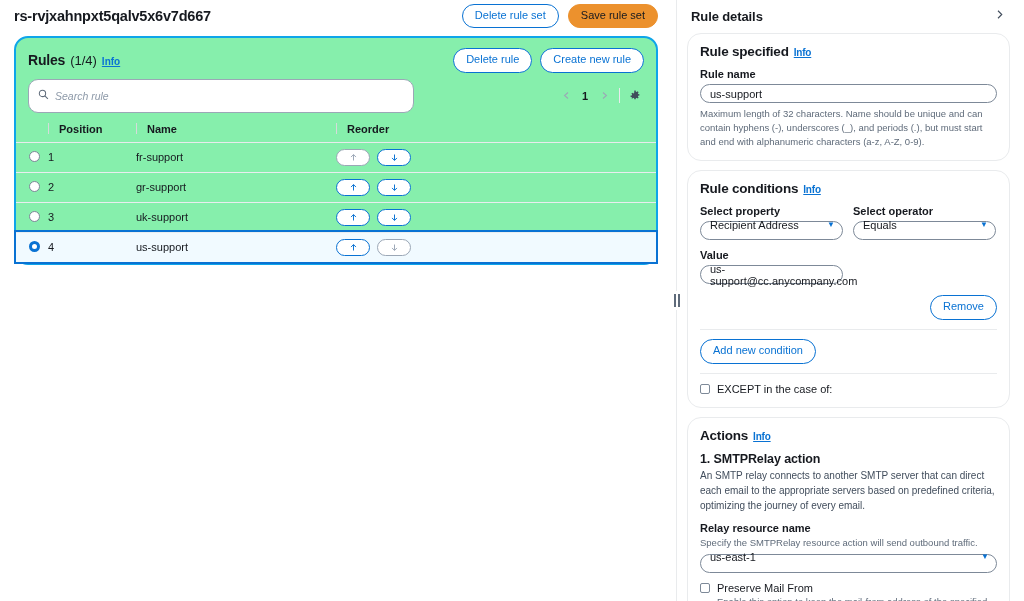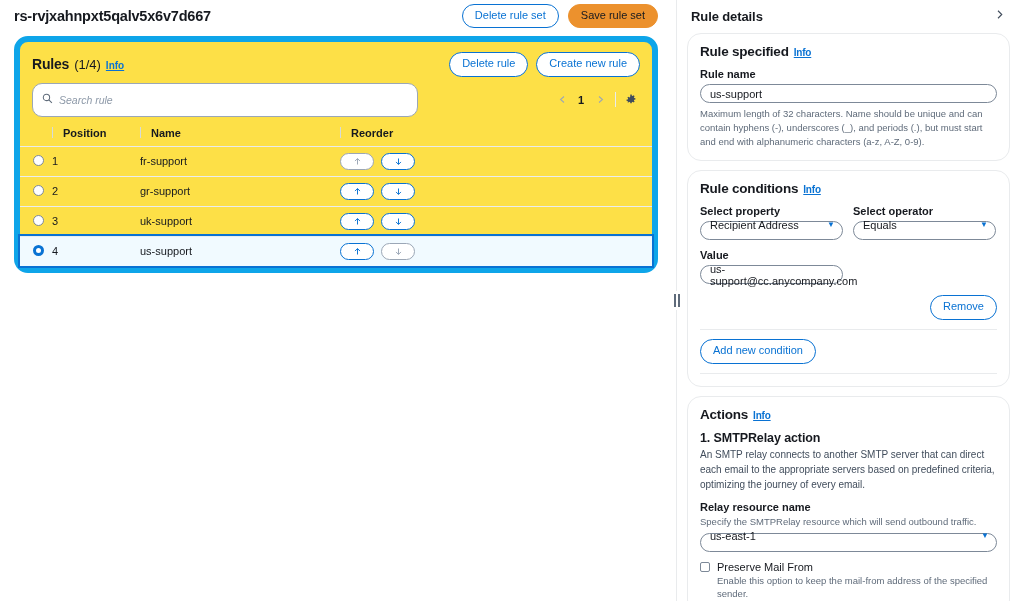--- a/index.html
+++ b/index.html
@@ -43,21 +43,21 @@
     font-family: "Liberation Sans", sans-serif;
     font-size: 11px; font-weight: normal;
     border-radius: 14px; padding: 4px 12px 5px;
     cursor: pointer; white-space: nowrap; line-height: 1.25;
   }
   .btn-normal { background: #ffffff; border: 1px solid #0972d3; color: #0972d3; }
   .btn-primary { background: #ec912d; border: 1px solid #ec912d; color: #16191f; }
 
   
   .card {
-    border: 6px solid #0ea5e9; border-radius: 14px; background: #fde047;
+    border: 2px solid #0ea5e9; border-radius: 14px; background: #86efac;
   }
   .rules-card { margin-top: 8px; }
 
   .rules-head {
     display: flex; align-items: center; justify-content: space-between;
     padding: 10px 12px 4px 12px;
   }
   .rules-head-left { display: flex; align-items: baseline; gap: 5px; }
   .rules-title { font-size: 14px; font-weight: bold; letter-spacing: -0.2px; }
   .rules-count { font-size: 13px; font-weight: normal; color: #16191f; }
@@ -401,33 +401,37 @@
       </div>
 
       <div class="hr"></div>
 
       <div style="margin-top:9px">
         <button class="btn btn-normal">Add new condition</button>
       </div>
 
       <div class="hr"></div>
 
+      <div class="checkrow">
+        <span class="checkbox"></span>
+        <span class="check-label">EXCEPT in the case of:</span>
+      </div>
     </div>
 
     <div class="panel">
       <div class="panel-title">
         <span>Actions</span>
         <span class="info-link">Info</span>
       </div>
 
       <div class="action-h">1. SMTPRelay action</div>
       <div class="action-p">An SMTP relay connects to another SMTP server that can direct each email to the appropriate servers based on predefined criteria, optimizing the journey of every email.</div>
 
       <div class="field-label">Relay resource name</div>
-      <div class="field-desc">Specify the SMTPRelay resource which will send outbound traffic.</div>
+      <div class="field-desc">Specify the SMTPRelay resource action will send outbound traffic.</div>
       <div class="select">
         <span>us-east-1</span>
         <span class="caret">▼</span>
       </div>
 
       <div class="checkrow">
         <span class="checkbox"></span>
         <div>
           <div class="check-label">Preserve Mail From</div>
           <div class="field-desc" style="margin-top:1px">Enable this option to keep the mail-from address of the specified sender.</div>

